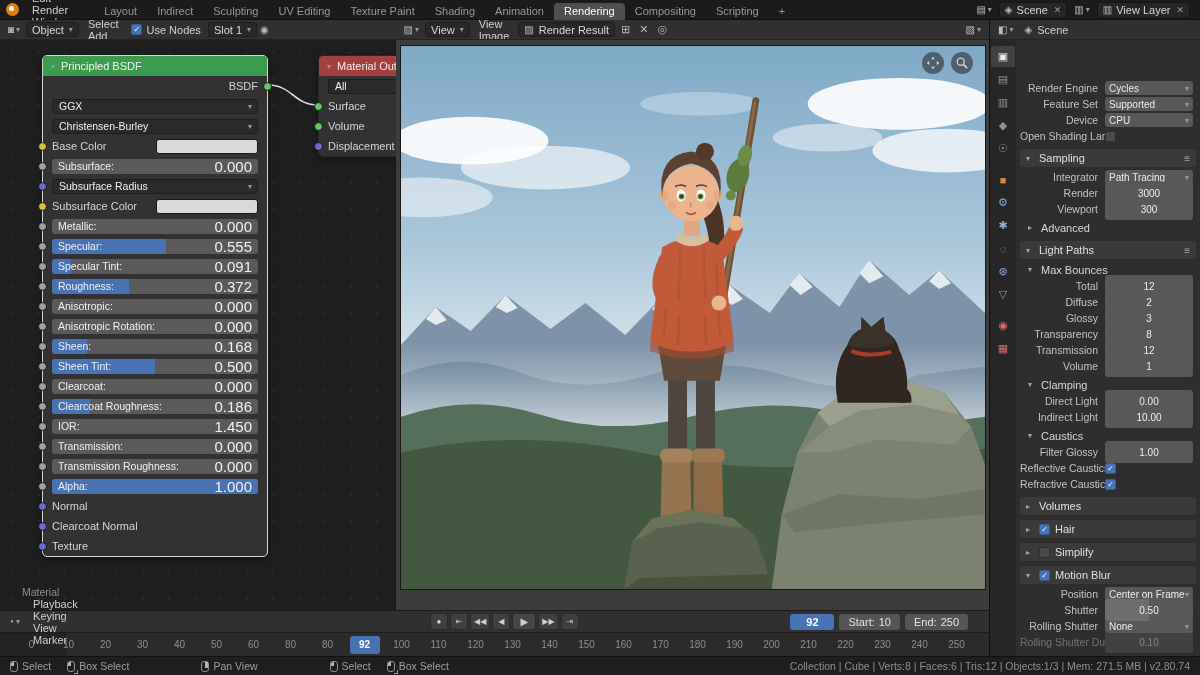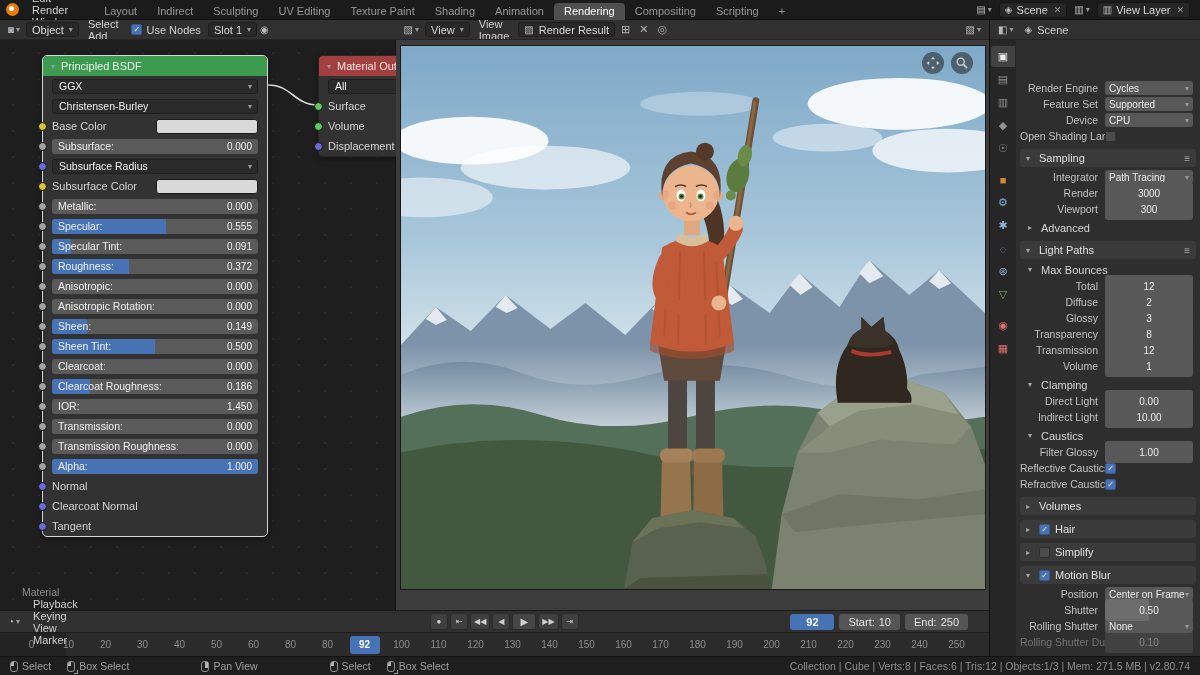--- a/index.html
+++ b/index.html
@@ -44,21 +44,21 @@
   .node-header.red{background:#a33f3f;color:#f3e7e7;}
   .nrow{height:20px;padding:0 9px;display:flex;align-items:center;position:relative;}
   .nrow.out{justify-content:flex-end;}
   .nlabel{color:#d4d4d4;white-space:nowrap;}
   .socket{position:absolute;left:-5px;top:5.5px;width:9px;height:9px;border-radius:50%;border:1px solid #141414;}
   .socket.right{left:auto;right:-5px;}
   .nwidget{flex:1;height:15px;border-radius:3px;position:relative;overflow:hidden;display:flex;align-items:center;}
   .nwidget.slider{background:#5a5a5a;}
   .nwidget .fill{position:absolute;left:0;top:0;bottom:0;background:#4772b3;}
   .wlabel{position:relative;padding-left:6px;color:#f0f0f0;font-size:10.5px;white-space:nowrap;}
-  .wvalue{position:relative;margin-left:auto;padding-right:6px;color:#f0f0f0;font-size:10px;}
+  .wvalue{position:relative;margin-left:auto;padding-right:6px;color:#f0f0f0;font-size:15px;}
   .nwidget.dropdown{background:#2a2a2a;border:1px solid #1e1e1e;}
   .nwidget.dropdown .chev{margin-left:auto;padding-right:5px;}
   .swatch{width:102px;height:15px;border-radius:3px;border:1px solid #191919;margin-left:auto;}
   .overlay-label{position:absolute;left:22px;bottom:12px;color:#8d8d8d;font-size:10.5px;}
   
   .image-editor{width:594px;position:relative;background:#3c3c3c;overflow:hidden;}
   .render-image{position:absolute;left:4px;top:5px;width:586px;height:545px;border:1px solid #181818;overflow:hidden;background:#9ec2da;}
   .render-image svg{display:block;width:100%;height:100%;}
   .nav-gizmos{position:absolute;top:12px;right:16px;display:flex;gap:7px;}
   .navbtn{width:22px;height:22px;border-radius:50%;background:rgba(35,35,35,.55);display:inline-flex;align-items:center;justify-content:center;}
@@ -219,20 +219,24 @@
       <div class="editors">
         <div class="shader-editor">
           <svg class="noodle" width="396" height="570">
             <path d="M268,45 C292,45 294,65 318,65" stroke="#dcdcdc" stroke-width="1.6" fill="none"></path>
           </svg>
           <div class="node principled">
             <div class="node-header green">
                 <span class="chev">▾</span>
                 <span>Principled BSDF</span>
               </div>
+            <div class="nrow out">
+                <span class="nlabel">BSDF</span>
+                <span class="socket right" id="bsdf-socket" style="background: rgb(99, 199, 99);"></span>
+              </div>
             <div>
                 <div class="nrow">
                   <div class="nwidget dropdown">
                     <span class="wlabel">GGX</span>
                     <span class="chev">▾</span>
                   </div>
                 </div>
                 <div class="nrow">
                   <div class="nwidget dropdown">
                     <span class="wlabel">Christensen-Burley</span>
@@ -310,21 +314,21 @@
                     <span class="fill" style="width: 0%;"></span>
                     <span class="wlabel">Anisotropic Rotation:</span>
                     <span class="wvalue">0.000</span>
                   </div>
                 </div>
                 <div class="nrow">
                   <span class="socket" style="background: rgb(161, 161, 161);"></span>
                   <div class="nwidget slider">
                     <span class="fill" style="width: 16.8%;"></span>
                     <span class="wlabel">Sheen:</span>
-                    <span class="wvalue">0.149</span>
+                    <span class="wvalue">0.168</span>
                   </div>
                 </div>
                 <div class="nrow">
                   <span class="socket" style="background: rgb(161, 161, 161);"></span>
                   <div class="nwidget slider">
                     <span class="fill" style="width: 50%;"></span>
                     <span class="wlabel">Sheen Tint:</span>
                     <span class="wvalue">0.500</span>
                   </div>
                 </div>
@@ -379,21 +383,21 @@
                 <div class="nrow">
                   <span class="socket" style="background: rgb(106, 106, 212);"></span>
                   <span class="nlabel">Normal</span>
                 </div>
                 <div class="nrow">
                   <span class="socket" style="background: rgb(106, 106, 212);"></span>
                   <span class="nlabel">Clearcoat Normal</span>
                 </div>
                 <div class="nrow">
                   <span class="socket" style="background: rgb(106, 106, 212);"></span>
-                  <span class="nlabel">Tangent</span>
+                  <span class="nlabel">Texture</span>
                 </div>
               </div>
           </div>
           <div class="node outnode">
             <div class="node-header red">
                 <span class="chev">▾</span>
                 <span>Material Output</span>
               </div>
             <div class="nrow">
               <div class="nwidget dropdown">

